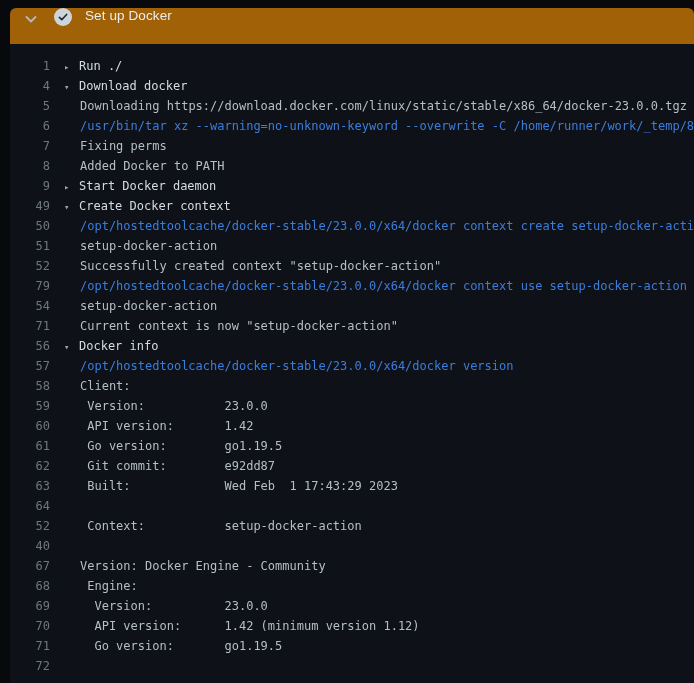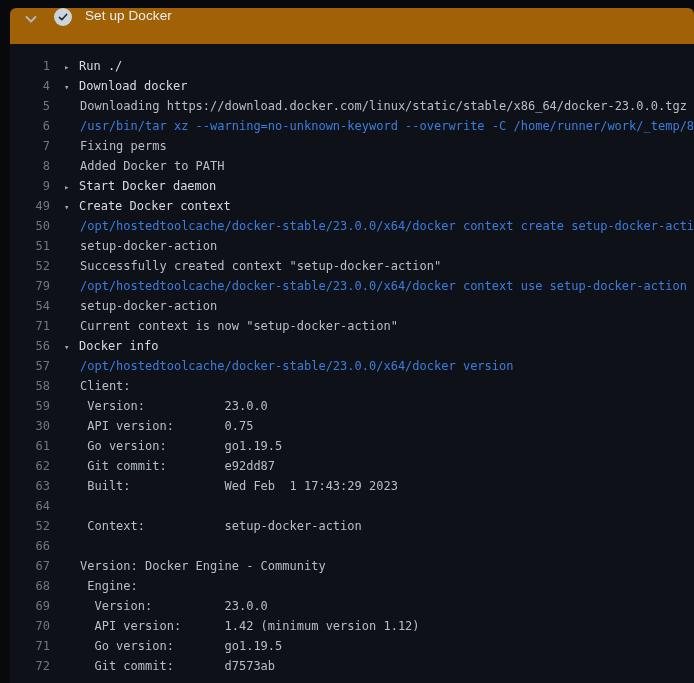--- a/index.html
+++ b/index.html
@@ -99,27 +99,27 @@
       <div class="row"><span class="ln">50</span><span class="lc cmd">/opt/hostedtoolcache/docker-stable/23.0.0/x64/docker context create setup-docker-action</span></div>
       <div class="row"><span class="ln">51</span><span class="lc">setup-docker-action</span></div>
       <div class="row"><span class="ln">52</span><span class="lc">Successfully created context "setup-docker-action"</span></div>
       <div class="row"><span class="ln">79</span><span class="lc cmd">/opt/hostedtoolcache/docker-stable/23.0.0/x64/docker context use setup-docker-action</span></div>
       <div class="row"><span class="ln">54</span><span class="lc">setup-docker-action</span></div>
       <div class="row"><span class="ln">71</span><span class="lc">Current context is now "setup-docker-action"</span></div>
       <div class="row group"><span class="ln">56</span><span class="lc"><span class="arrow">▾</span><span>Docker info</span></span></div>
       <div class="row"><span class="ln">57</span><span class="lc cmd">/opt/hostedtoolcache/docker-stable/23.0.0/x64/docker version</span></div>
       <div class="row"><span class="ln">58</span><span class="lc">Client:</span></div>
       <div class="row"><span class="ln">59</span><span class="lc"> Version:           23.0.0</span></div>
-      <div class="row"><span class="ln">30</span><span class="lc"> API version:       0.75</span></div>
+      <div class="row"><span class="ln">60</span><span class="lc"> API version:       1.42</span></div>
       <div class="row"><span class="ln">61</span><span class="lc"> Go version:        go1.19.5</span></div>
       <div class="row"><span class="ln">62</span><span class="lc"> Git commit:        e92dd87</span></div>
       <div class="row"><span class="ln">63</span><span class="lc"> Built:             Wed Feb  1 17:43:29 2023</span></div>
       <div class="row"><span class="ln">64</span></div>
       <div class="row"><span class="ln">52</span><span class="lc"> Context:           setup-docker-action</span></div>
-      <div class="row"><span class="ln">66</span><span class="lc"></span></div>
+      <div class="row"><span class="ln">40</span><span class="lc"></span></div>
       <div class="row"><span class="ln">67</span><span class="lc">Version: Docker Engine - Community</span></div>
       <div class="row"><span class="ln">68</span><span class="lc"> Engine:</span></div>
       <div class="row"><span class="ln">69</span><span class="lc">  Version:          23.0.0</span></div>
       <div class="row"><span class="ln">70</span><span class="lc">  API version:      1.42 (minimum version 1.12)</span></div>
       <div class="row"><span class="ln">71</span><span class="lc">  Go version:       go1.19.5</span></div>
-      <div class="row"><span class="ln">72</span><span class="lc">  Git commit:       d7573ab</span></div>
+      <div class="row"><span class="ln">72</span></div>
     </div>
 </div>
 
 </body></html>

